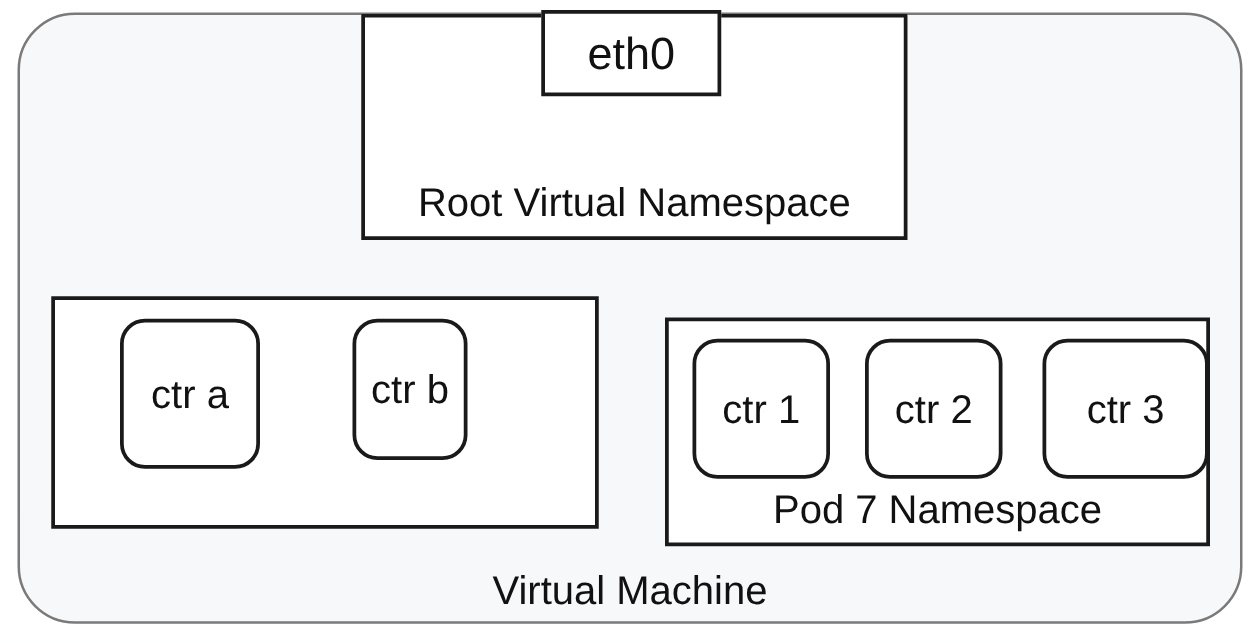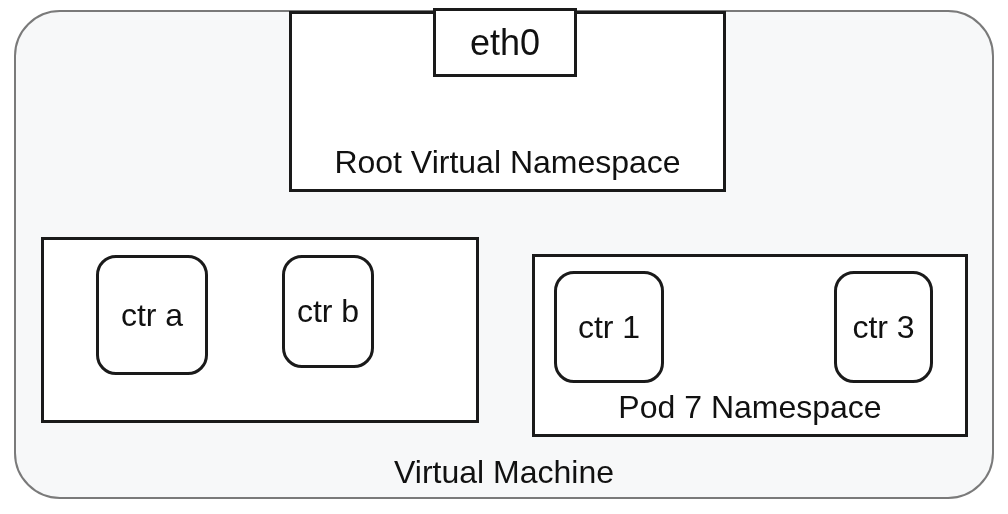--- a/index.html
+++ b/index.html
@@ -47,21 +47,21 @@
     border-radius: 20px;
     display: flex; align-items: center; justify-content: center;
     font-size: 32px;
   }
   
   .ctr-a { left: 52px;  top: 15px; width: 112px; height: 120px; text-align: right; }
   .ctr-b { left: 238px; top: 15px; width: 92px; height: 113px; }
   
   .ctr-1 { left: 19px;  top: 14px; width: 110px; height: 112px; }
   .ctr-2 { left: 157px; top: 14px; width: 110px; height: 112px; }
-  .ctr-3 { left: 299px; top: 14px; width: 99px; height: 112px; }
+  .ctr-3 { left: 299px; top: 14px; width: 133px; height: 112px; }
 
   .caption {
     position: absolute;
     left: 0; right: 0;
     text-align: center;
     font-size: 32px;
     line-height: 38px;
     white-space: nowrap;
   }
   .root-caption { bottom: 8px; }
@@ -92,19 +92,22 @@
     </div>
     <div class="box ctr-box ctr-b">
       <span>ctr b</span>
     </div>
   </div>
 
   <div class="box pod2-box">
     <div class="box ctr-box ctr-1">
       <span>ctr 1</span>
     </div>
+    <div class="box ctr-box ctr-2">
+      <span>ctr 2</span>
+    </div>
     <div class="box ctr-box ctr-3">
       <span>ctr 3</span>
     </div>
     <div class="caption pod2-caption">Pod 7 Namespace</div>
   </div>
 
 </div>
 
 </body></html>

